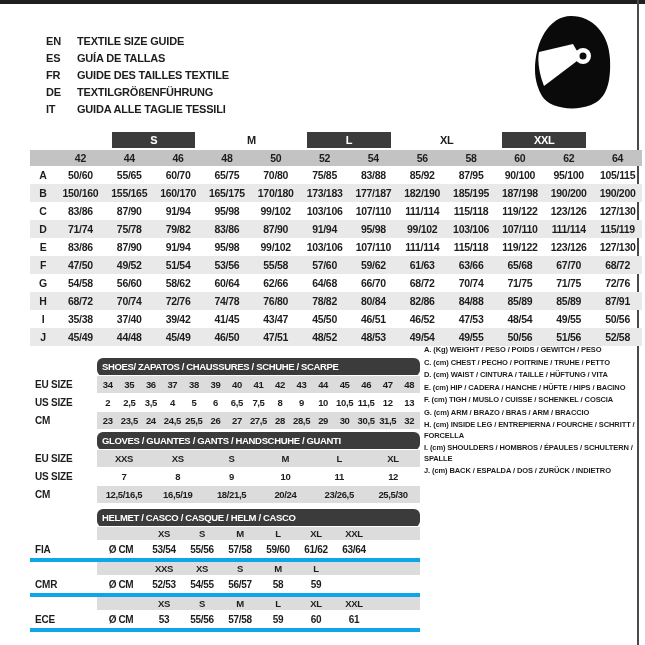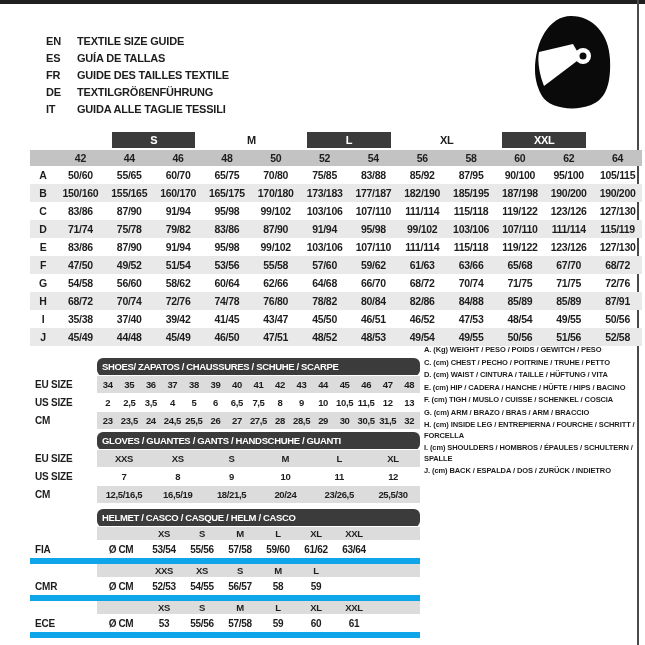--- a/index.html
+++ b/index.html
@@ -35,21 +35,21 @@
   .subtable table{width:390px;}
   .subtable td{font-size:9.5px;height:17px;letter-spacing:-0.35px;}
   .subtable .side{text-align:left;padding-left:5px;font-size:10px;letter-spacing:-0.2px;}
   .title-cell{background:#3b3b3b;color:#fff;text-align:left;padding-left:5px;
               font-size:10.5px;height:16px;letter-spacing:-0.2px;border-radius:6px;}
   .subtable tr{border-bottom:1px solid #fff;}
   .subtable tr.gray td.c{background:#dcdcdc;}
   .subtable tr.hband td.c{background:#dcdcdc;}
   .subtable tr.hband td{height:13px;font-size:9.5px;}
   .subtable tr.hvals td{height:17px;font-size:10px;}
-  .subtable tr.hvals{border-bottom:6px solid #0ea5e9;}
+  .subtable tr.hvals{border-bottom:4px solid #0ea5e9;}
 
   
   .legend{position:absolute;left:424px;top:345px;width:218px;}
   .legend-item{font-size:7.5px;font-weight:bold;line-height:10.5px;margin-bottom:2px;letter-spacing:-0.1px;}
 </style>
 </head>
 <body>
 
 <div id="canvas">
   <div class="topbar"></div>

